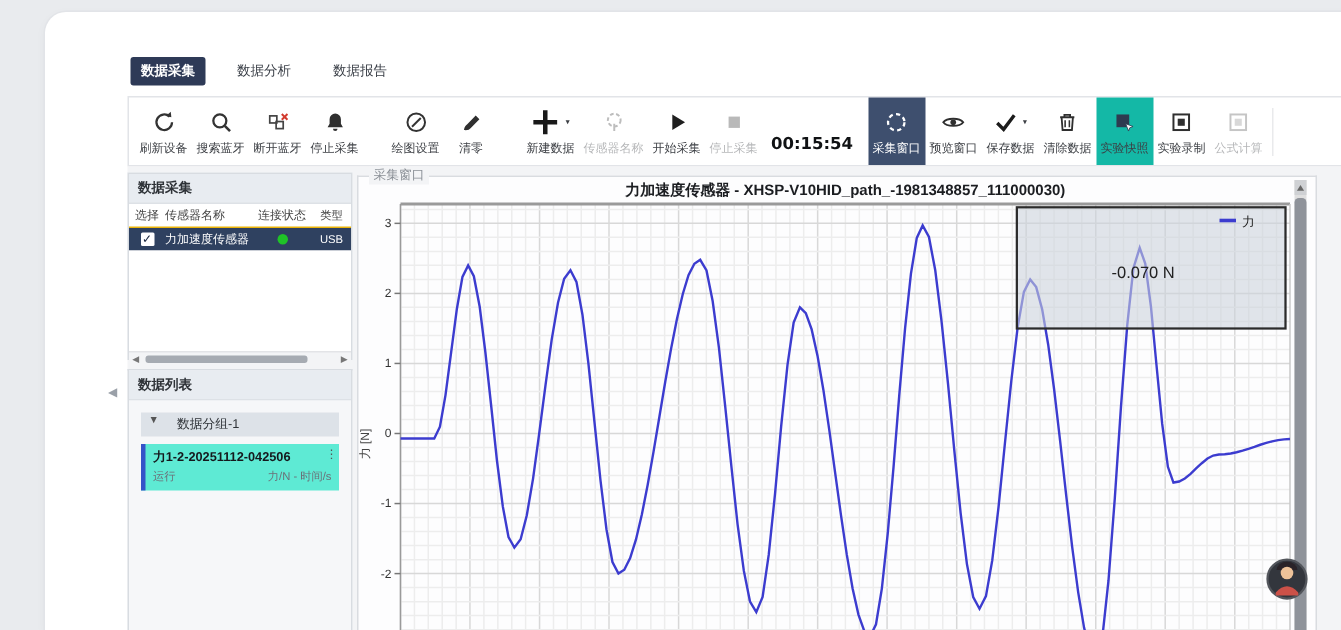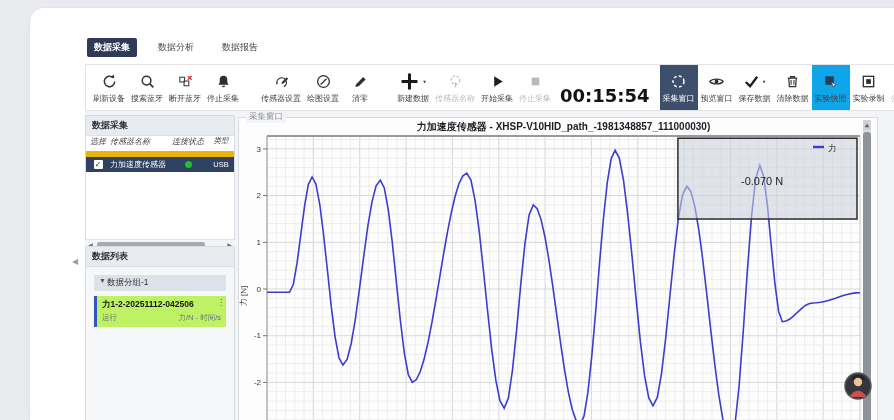--- a/index.html
+++ b/index.html
@@ -24,49 +24,49 @@
     position:absolute;left:55px;top:56px;width:824px;height:47px;box-sizing:border-box;
     background:#fff;border:1px solid #e2e4e8;display:flex;align-items:center;padding:0 4px;
   }
   .tb-btn{display:flex;flex-direction:column;align-items:center;justify-content:center;
     min-width:36px;height:45px;padding:0 3px;box-sizing:border-box;font-family:Liberation Mono, monospace;}
   .tb-btn .icrow{display:flex;align-items:center;height:21px;}
   .tb-btn .lb{font-size:8px;color:#3c3f44;white-space:nowrap;margin-top:1px;}
   .tb-btn.disabled{opacity:.38;}
   .tb-btn.selected{background:#3e4f6e;color:#fff;}
   .tb-btn.selected .lb{color:#fff;}
-  .tb-btn.highlighted{background:#0ea5e9;}
+  .tb-btn.highlighted{background:#14b8a6;}
   .tb-btn.gap-after{margin-right:16px;}
   .caret{font-size:7px;color:#3c3f44;margin-left:2px;}
-  .timer{font-size:18px;font-weight:bold;color:#101214;margin:16px 10px 0 6px;font-family:"DejaVu Sans",sans-serif;white-space:nowrap;}
+  .timer{font-size:11px;font-weight:bold;color:#101214;margin:16px 10px 0 6px;font-family:"DejaVu Sans",sans-serif;white-space:nowrap;}
   .tb-sep{width:1px;height:32px;background:#e9eaec;margin:0 3px;}
   
   .content{position:absolute;left:55px;top:103px;width:824px;height:317px;background:#f3f4f6;}
   
   .panel{position:absolute;width:150px;background:#fff;border:1px solid #d8dce1;box-sizing:border-box;}
   .panel-h{background:#e8ecf1;font-size:9px;font-weight:bold;color:#2e3237;padding:3px 6px;border-bottom:1px solid #dde1e6;}
   .sensor-table{font-size:8px;color:#444;}
-  .thead{display:flex;align-items:flex-start;height:15px;border-bottom:6px solid #eab308;font-style:italic;}
+  .thead{display:flex;align-items:center;height:15px;border-bottom:1px solid #eab308;}
   .thead .c{white-space:nowrap;overflow:hidden;}
   .trow{display:flex;align-items:center;height:15px;background:#2f4160;color:#fff;}
   .c0{width:24px;text-align:center;flex:none;display:flex;justify-content:center;}
   .c1{width:58px;flex:none;white-space:nowrap;}
   .c2{width:40px;flex:none;text-align:center;display:flex;justify-content:center;}
   .c3{width:26px;flex:none;text-align:center;font-size:7.5px;}
   .cb{width:9px;height:9px;background:#fff;border-radius:1px;color:#17233d;font-size:8px;line-height:9px;text-align:center;}
   .dot{width:7px;height:7px;border-radius:50%;}
   .tbody-empty{height:67px;background:#fff;}
   .hscroll{height:9px;background:#f3f4f6;border-top:1px solid #e3e4e7;display:flex;align-items:center;}
   .hscroll .arr{font-size:6px;color:#777;width:9px;text-align:center;flex:none;}
   .hscroll .track{flex:1;height:9px;position:relative;}
   .hscroll .thumb{position:absolute;left:2px;top:2px;height:5px;width:108px;background:#a6abb2;border-radius:2px;}
   .datalist-body{background:#f6f7f9;height:165px;padding-top:8px;box-sizing:border-box;}
-  .group-h{margin:0 8px;background:#dde2e8;font-size:8.5px;color:#2f3338;padding:2px 5px;display:flex;align-items:flex-start;gap:1px;}
+  .group-h{margin:0 8px;background:#dde2e8;font-size:8.5px;color:#2f3338;padding:2px 5px;display:flex;align-items:flex-start;gap:12px;}
   .group-h .tri{font-size:7px;color:#555;}
-  .ditem{margin:5px 8px 0;background:#bef264;border-left:3px solid #3553c8;padding:3px 5px 4px;position:relative;}
+  .ditem{margin:5px 8px 0;background:#5eead4;border-left:3px solid #3553c8;padding:3px 5px 4px;position:relative;}
   .ditem .t{font-size:8.5px;font-weight:bold;color:#15181c;white-space:nowrap;overflow:hidden;}
   .ditem .r2{display:flex;justify-content:space-between;font-size:7.5px;color:#6b7078;margin-top:2px;}
   .ditem .menu{position:absolute;right:1px;top:2px;font-size:8px;color:#555;}
   .collapse-arrow{position:absolute;left:42px;top:249px;font-size:8px;color:#9aa0a8;}
   
   .groupbox{position:absolute;left:208px;top:109px;width:640px;height:311px;background:#fdfdfe;border:1px solid #d9dce0;border-bottom:none;box-sizing:border-box;}
   .gb-legend{position:absolute;left:216px;top:103px;font-size:8.5px;color:#8b9097;background:#f3f4f6;padding:0 3px;z-index:2;}
   .chart-title{position:absolute;left:237px;top:112px;width:593px;text-align:center;font-size:10px;font-weight:bold;color:#1b1d21;z-index:2;white-space:nowrap;}
   .chart-wrap{position:absolute;left:206px;top:106px;width:648px;height:314px;z-index:1;}
 </style>
@@ -120,31 +120,20 @@
         <div class="tb-btn gap-after">
           <span class="icrow">
             <span style="display: flex;">
               <svg viewBox="0 0 18 18" width="17" height="17">
                 <path d="M9 2.8a4 4 0 0 1 4 4v3.2l1.4 2.5H3.6L5 10V6.8a4 4 0 0 1 4-4z" fill="#2f2f2f"></path>
                 <path d="M7.4 13.6a1.6 1.6 0 0 0 3.2 0z" fill="#2f2f2f"></path>
               </svg>
             </span>
           </span>
           <span class="lb">停止采集</span>
-        </div>
-        <div class="tb-btn">
-          <span class="icrow">
-            <span style="display: flex;">
-              <svg viewBox="0 0 18 18" width="17" height="17">
-                <path d="M4.5 12a5 5 0 1 1 7 2.5" fill="none" stroke="#333" stroke-width="1.4"></path>
-                <path d="M9.5 9.5l5-5 1.6 1.6-5 5-2.2.6z" fill="#333"></path>
-              </svg>
-            </span>
-          </span>
-          <span class="lb">传感器设置</span>
         </div>
         <div class="tb-btn">
           <span class="icrow">
             <span style="display: flex;">
               <svg viewBox="0 0 18 18" width="17" height="17">
                 <circle cx="9" cy="9" r="6.2" fill="none" stroke="#333" stroke-width="1.4"></circle>
                 <path d="M6 12.2 12.2 6" stroke="#333" stroke-width="1.4"></path>
               </svg>
             </span>
           </span>

